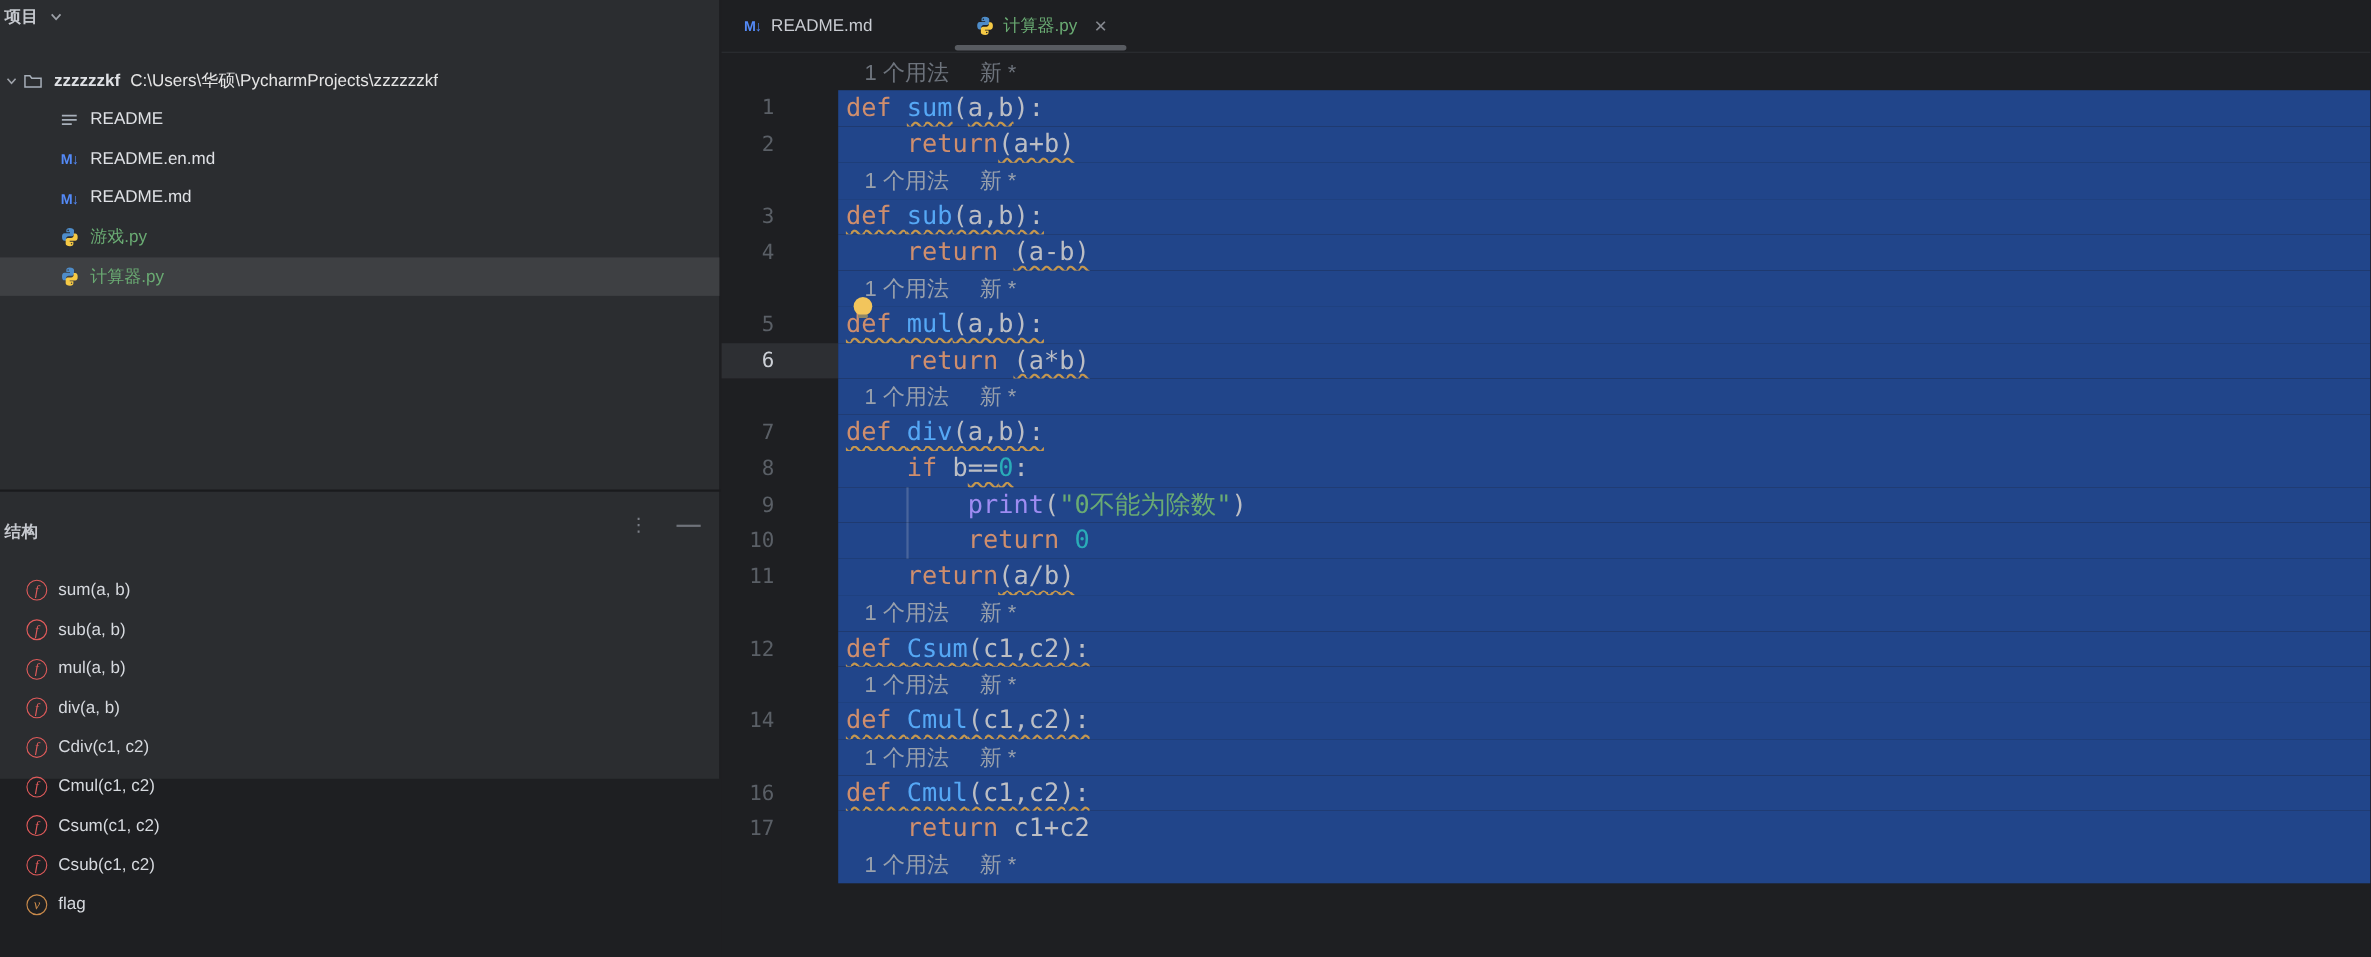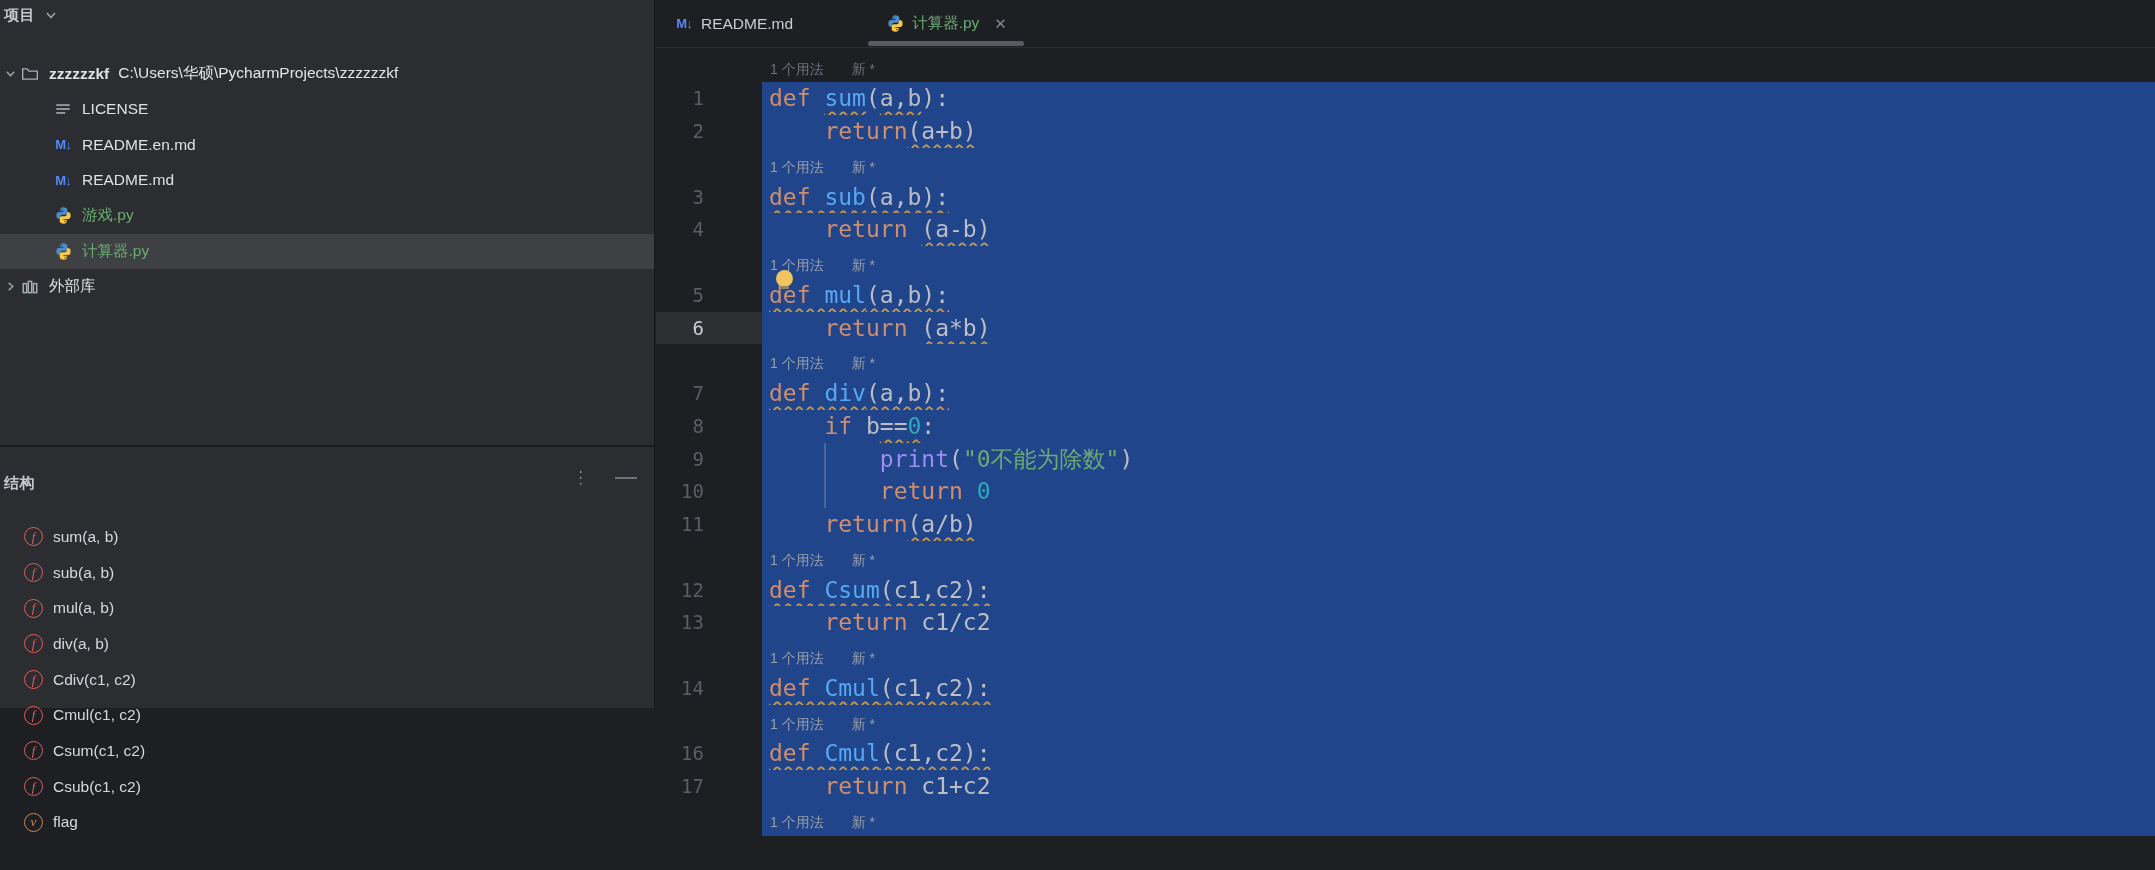--- a/index.html
+++ b/index.html
@@ -74,21 +74,21 @@
   .code > .ct { padding-left:7px; display:inline-block; }
   .kw { color:var(--keyword); }
   .fn { color:var(--function_name); }
   .builtin { color:var(--builtin); }
   .str { color:var(--string); }
   .num { color:var(--number); }
   .pl { color:var(--text); }
   .u { text-decoration:underline wavy var(--warning_underline) 1.5px;
        text-underline-offset:5px; text-decoration-skip-ink:none; }
   .inlay-text { font-family:"Liberation Sans","DejaVu Sans",sans-serif;
-                font-size:14px; color:#6d737c; padding-left:8px; }
+                font-size:20px; color:#6d737c; padding-left:8px;margin-left:16px; }
   .row.sel .inlay-text { color:#98a0ac; }
   .inlay-text .vcs { margin-left:28px; }
   .bulb { position:absolute; left:14px; top:-9px; width:17px; height:17px;
           border-radius:50%; background:#f2c55c; z-index:2; }
   .bulb::after { content:""; position:absolute; left:4px; top:16px; width:9px;
                  height:3px; background:#8d8668; border-radius:1px; }
 </style>
 </head>
 <body>
 
@@ -121,21 +121,21 @@
           </div>
           <div class="trow">
             <span style="width: 53px; flex: 0 0 auto;"></span>
             <span class="ticon">
               <svg width="18" height="18" viewBox="0 0 16 16" stroke="#a8b0ba" stroke-width="1.4">
                 <line x1="2" y1="4.5" x2="14" y2="4.5"></line>
                 <line x1="2" y1="8" x2="14" y2="8"></line>
                 <line x1="2" y1="11.5" x2="10" y2="11.5"></line>
               </svg>
             </span>
-            <span class="tlabel">LICENSE</span>
+            <span class="tlabel">README</span>
           </div>
           <div class="trow">
             <span style="width: 53px; flex: 0 0 auto;"></span>
             <span class="ticon">
               <span class="md-glyph">M↓</span>
             </span>
             <span class="tlabel">README.en.md</span>
           </div>
           <div class="trow">
             <span style="width: 53px; flex: 0 0 auto;"></span>
@@ -156,35 +156,20 @@
           </div>
           <div class="trow selected">
             <span style="width: 53px; flex: 0 0 auto;"></span>
             <span class="ticon">
               <svg width="19" height="19" viewBox="0 0 16 16">
                 <path fill="#4e8cc9" d="M7.9 1C6 1 5.3 1.9 5.3 2.9v1.5h2.8v.7H3.9C2.6 5.1 2 6.1 2 8c0 1.9.7 2.8 1.9 2.8h1.2V9.2c0-1 .9-1.9 1.9-1.9h2.6c.9 0 1.6-.8 1.6-1.7V2.9C11.2 1.9 9.8 1 7.9 1zM6.7 2.3c.3 0 .6.3.6.6s-.3.6-.6.6-.6-.3-.6-.6.3-.6.6-.6z"></path>
                 <path fill="#f5c945" d="M8.1 15c1.9 0 2.6-.9 2.6-1.9v-1.5H7.9v-.7h4.2c1.3 0 1.9-1 1.9-2.9 0-1.9-.7-2.8-1.9-2.8h-1.2v1.6c0 1-.9 1.9-1.9 1.9H6.4c-.9 0-1.6.8-1.6 1.7v2.7C4.8 14.1 6.2 15 8.1 15zm1.2-1.3c-.3 0-.6-.3-.6-.6s.3-.6.6-.6.6.3.6.6-.3.6-.6.6z"></path>
               </svg>
             </span>
             <span class="tlabel green">计算器.py</span>
-          </div>
-          <div class="trow">
-            <span class="chevslot">
-              <svg width="11" height="11" viewBox="0 0 12 12">
-                <polyline points="4,2 8.5,6 4,10" fill="none" stroke="#9da1a8" stroke-width="1.6"></polyline>
-              </svg>
-            </span>
-            <span class="ticon">
-              <svg width="18" height="18" viewBox="0 0 16 16" fill="none" stroke="#a8b0ba" stroke-width="1.3">
-                <rect x="2" y="5" width="3" height="8"></rect>
-                <rect x="6.5" y="3" width="3" height="10"></rect>
-                <rect x="11" y="5" width="3" height="8"></rect>
-              </svg>
-            </span>
-            <span class="tlabel">外部库</span>
           </div>
         </div>
     </div>
 
     <div class="divider"></div>
 
     <div class="structure">
       <div class="panel-header">
         <span class="panel-title">结构</span>
         <span class="hdr-actions">
@@ -315,24 +300,20 @@
         </div>
         <div class="row sel">
           <div class="gutter"></div>
           <div class="code"><span class="inlay-text">1 个用法<span class="vcs">新 *</span></span></div>
         </div>
         <div class="row sel">
           <div class="gutter">12</div>
           <div class="code"><span class="ct"><span class="kw u">def </span><span class="fn u">Csum</span><span class="pl u">(c1,c2):</span></span></div>
         </div>
         <div class="row sel">
-          <div class="gutter">13</div>
-          <div class="code"><span class="ct"><span class="pl">    </span><span class="kw">return </span><span class="pl">c1/c2</span></span></div>
-        </div>
-        <div class="row sel">
           <div class="gutter"></div>
           <div class="code"><span class="inlay-text">1 个用法<span class="vcs">新 *</span></span></div>
         </div>
         <div class="row sel">
           <div class="gutter">14</div>
           <div class="code"><span class="ct"><span class="kw u">def </span><span class="fn u">Cmul</span><span class="pl u">(c1,c2):</span></span></div>
         </div>
         <div class="row sel">
           <div class="gutter"></div>
           <div class="code"><span class="inlay-text">1 个用法<span class="vcs">新 *</span></span></div>

